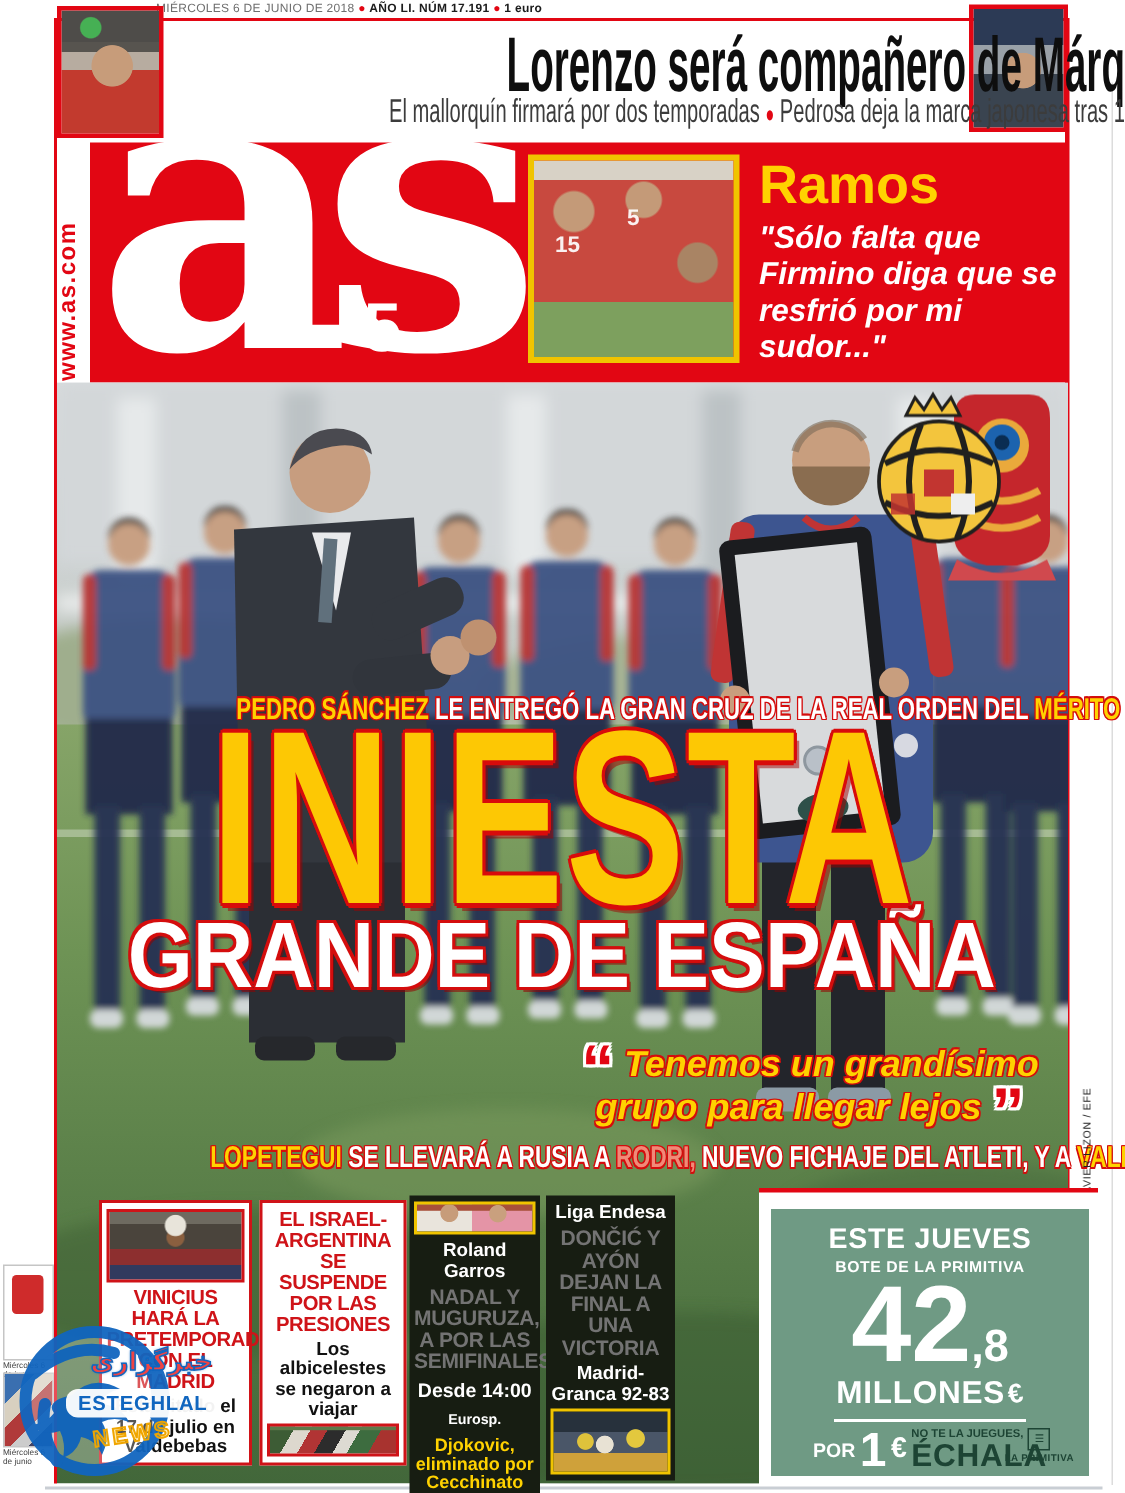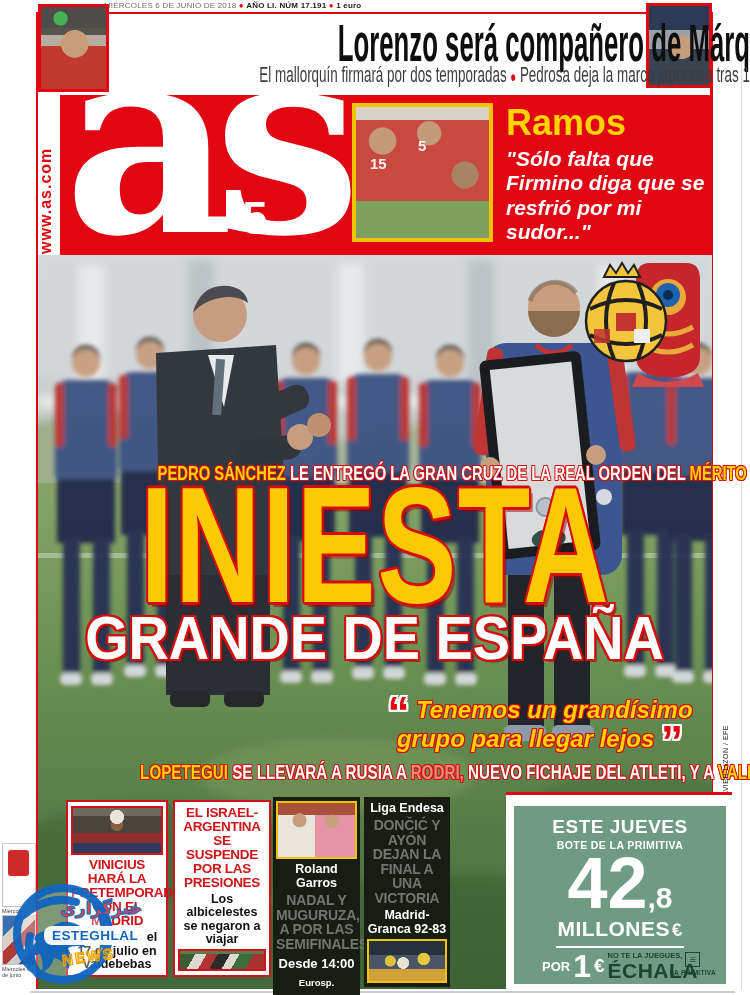--- a/index.html
+++ b/index.html
@@ -329,20 +329,21 @@
     <div class="ph ph-isr"></div>
   </div>
   <div class="abs darkbox" style="left:273px;top:797px;width:87px;height:202px;">
     <div class="ph ph-rg"></div>
     <div class="dlabel">Roland Garros</div>
     <div class="dtitle">NADAL Y MUGURUZA, A POR LAS SEMIFINALES</div>
     <div>
       <span class="dwhite">Desde 14:00</span>
       <span class="dsmall">Eurosp.</span>
     </div>
+    <div class="dnote">Djokovic, eliminado por Cecchinato</div>
   </div>
   <div class="abs darkbox" style="left:364px;top:797px;width:86px;height:190px;">
     <div class="dlabel">Liga Endesa</div>
     <div class="dtitle">DONČIĆ Y AYÓN DEJAN LA FINAL A UNA VICTORIA</div>
     <div class="dwhite" style="font-size:12.5px;">Madrid-Granca 92-83</div>
     <div class="ph ph-end"></div>
   </div>
 
   <div class="abs adpanel"></div>
   <div class="abs adgreen">

